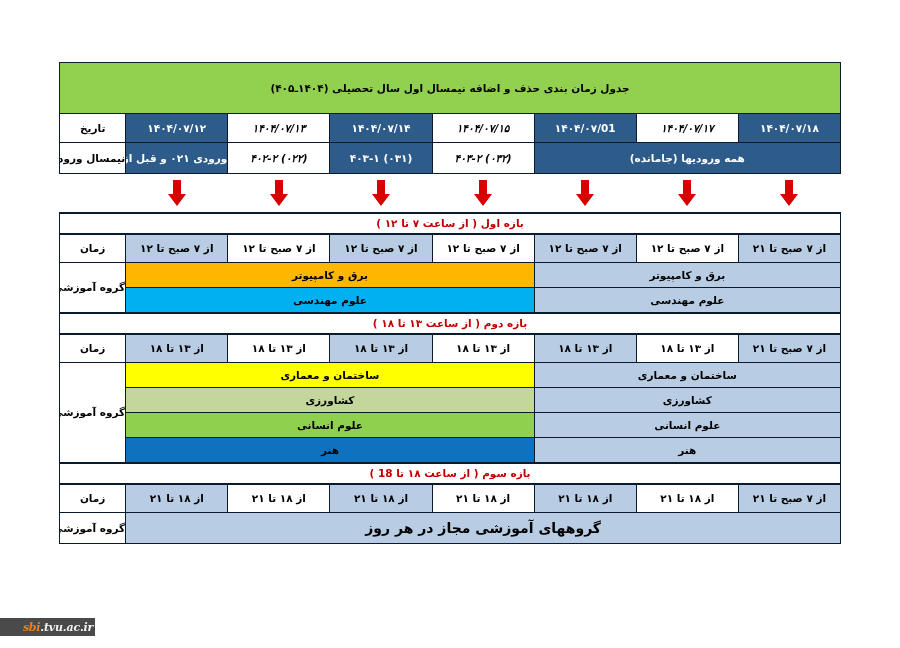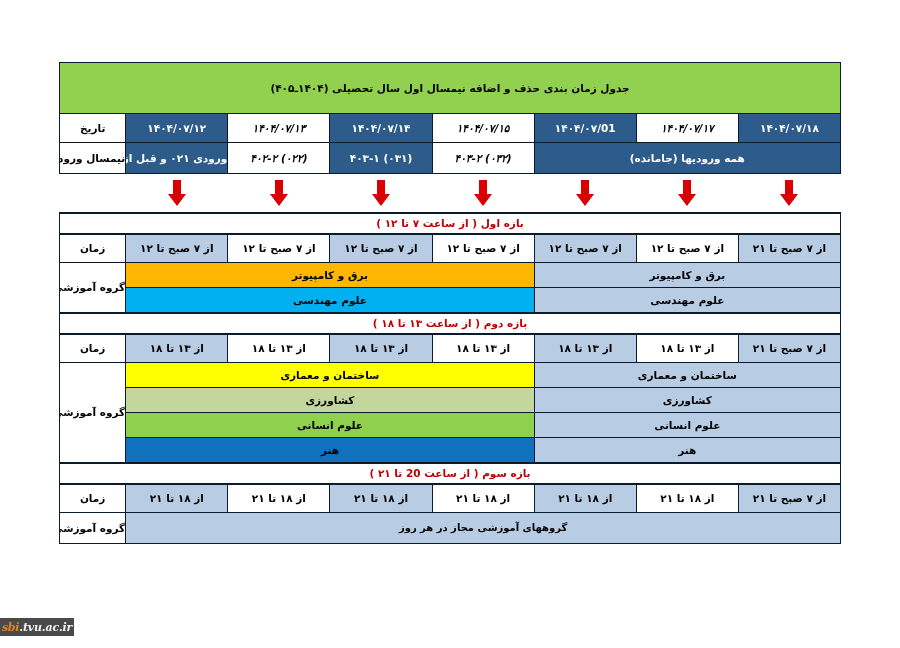--- a/index.html
+++ b/index.html
@@ -126,20 +126,21 @@
     position: absolute;
     left: 0;
     top: 618px;
     width: 74px;
     height: 18px;
     background: #4a4a4a;
     display: flex;
     align-items: center;
     justify-content: center;
     direction: ltr;
+    padding-left: 21px;
   }
   #watermark .wm {
     font-family: "DejaVu Serif", "Liberation Serif", serif;
     font-style: italic;
     font-weight: bold;
     font-size: 11px;
     letter-spacing: -0.2px;
     white-space: nowrap;
   }
   #watermark .wm .a { color: #e8821e; }
@@ -279,36 +280,36 @@
         <tr class="row-group">
           <td class="t-steel" colspan="3">علوم انسانی</td>
           <td class="t-green" colspan="4">علوم انسانی</td>
         </tr>
         <tr class="row-group">
           <td class="t-steel" colspan="3">هنر</td>
           <td class="t-blue" colspan="4">هنر</td>
         </tr>
 
         <tr>
-          <td class="band" colspan="8">بازه سوم ( از ساعت 20 تا ۲۱ )</td>
+          <td class="band" colspan="8">بازه سوم ( از ساعت ۱۸ تا 18 )</td>
         </tr>
 
         <tr class="row-time">
           <td class="t-lightblue">از ۷ صبح تا ۲۱</td>
           <td class="t-white">از ۱۸ تا ۲۱</td>
           <td class="t-lightblue">از ۱۸ تا ۲۱</td>
           <td class="t-white">از ۱۸ تا ۲۱</td>
           <td class="t-lightblue">از ۱۸ تا ۲۱</td>
           <td class="t-white">از ۱۸ تا ۲۱</td>
           <td class="t-lightblue">از ۱۸ تا ۲۱</td>
           <td class="hdr">زمان</td>
         </tr>
 
         <tr class="row-group">
-          <td class="t-steel" colspan="7" style="height:30px;font-size:10px;">گروههای آموزشی مجاز در هر روز</td>
+          <td class="t-steel" colspan="7" style="height:30px;font-size:14px;">گروههای آموزشی مجاز در هر روز</td>
           <td class="vhdr">گروه آموزشی</td>
         </tr>
 
       </tbody>
     </table>
   </div>
 
   <div id="watermark">
     <span class="wm">
       <span class="a">sbi</span><span class="b">.tvu.ac.ir</span>

